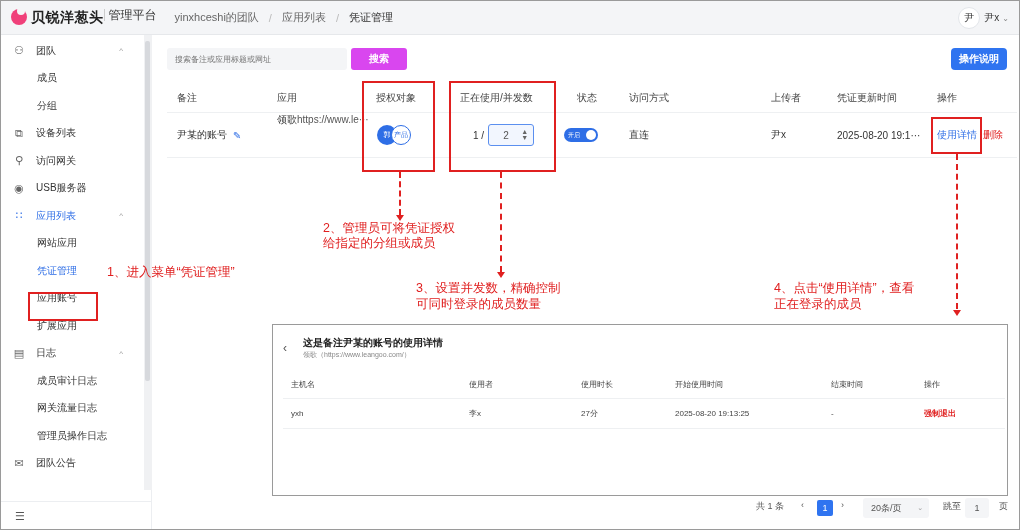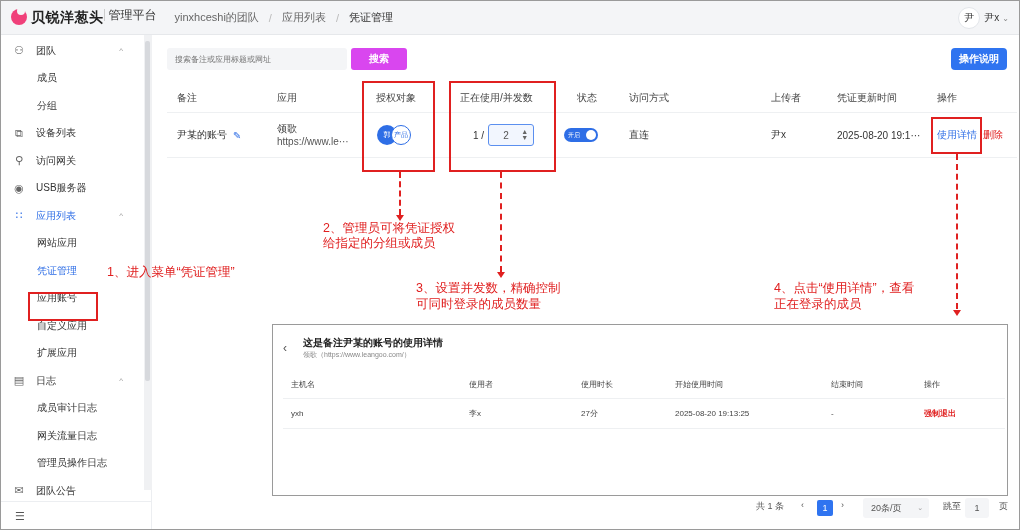--- a/index.html
+++ b/index.html
@@ -36,21 +36,21 @@
 
 .main{position:absolute;left:152px;top:34px;width:868px;height:496px;background:#fff}
 .search{position:absolute;left:14px;top:13px;width:180px;height:22px;background:#f4f5f7;border-radius:3px;font-size:8px;color:#999;display:flex;align-items:center;padding-left:8px;border:none}
 .search-btn{position:absolute;left:198px;top:13px;width:56px;height:22px;background:#d946ef;color:#fff;border-radius:3px;font-size:10px;display:flex;align-items:center;justify-content:center;font-weight:bold}
 .help-btn{position:absolute;right:14px;top:13px;width:56px;height:22px;background:#2f74f0;color:#fff;border-radius:4px;font-size:10px;display:flex;align-items:center;justify-content:center;font-weight:bold}
 
 .thead{position:absolute;left:14px;top:48px;width:850px;height:30px;border-bottom:1px solid #eef0f2;font-size:10px;color:#444}
 .trow{position:absolute;left:14px;top:78px;width:850px;height:45px;border-bottom:1px solid #eef0f2;font-size:10px;color:#333}
 .cell{position:absolute;display:flex;align-items:center;height:100%}
 .pencil{color:#2e6ee6;margin-left:6px;font-size:10px}
-.app-cell{flex-direction:column;align-items:flex-start;justify-content:center;line-height:13px}
+.app-cell{align-items:flex-start;justify-content:center;line-height:13px}
 .app-url{color:#555}
 .auth-chips{position:relative;width:40px;height:22px}
 .chip1{position:absolute;left:0;top:1px;width:20px;height:20px;border-radius:50%;background:#2e6ee6;color:#fff;font-size:7px;display:flex;align-items:center;justify-content:center}
 .chip2{position:absolute;left:14px;top:1px;width:20px;height:20px;border-radius:50%;background:#fff;border:1px solid #2e6ee6;color:#2e6ee6;font-size:7px;display:flex;align-items:center;justify-content:center}
 .stepper{width:46px;height:22px;border:1px solid #5b8fef;border-radius:3px;background:#f2f6fe;display:flex;align-items:center;justify-content:space-between;padding:0 5px 0 14px;font-size:10px;color:#555;margin-left:4px}
 .stepper .arr{font-size:7px;line-height:6px;color:#666;display:flex;flex-direction:column}
 .toggle{width:34px;height:14px;border-radius:7px;background:#2e6ee6;position:relative;color:#fff;font-size:6px;display:flex;align-items:center;padding-left:4px}
 .toggle::after{content:"";position:absolute;right:2px;top:2px;width:10px;height:10px;border-radius:50%;background:#fff}
 .link{color:#2e6ee6}
 .danger{color:#e02020;margin-left:6px}
@@ -129,23 +129,20 @@
         <span class="arrow">^</span>
       </div>
       <div class="mi sub">
           <span>网站应用</span>
         </div>
       <div class="mi sub active">
           <span>凭证管理</span>
         </div>
       <div class="mi sub">
           <span>应用账号</span>
-        </div>
-      <div class="mi sub">
-          <span>自定义应用</span>
         </div>
       <div class="mi sub">
           <span>扩展应用</span>
         </div>
       <div class="mi">
         <span class="ic">▤</span>
         <span>日志</span>
         <span class="arrow">^</span>
       </div>
       <div class="mi sub">

